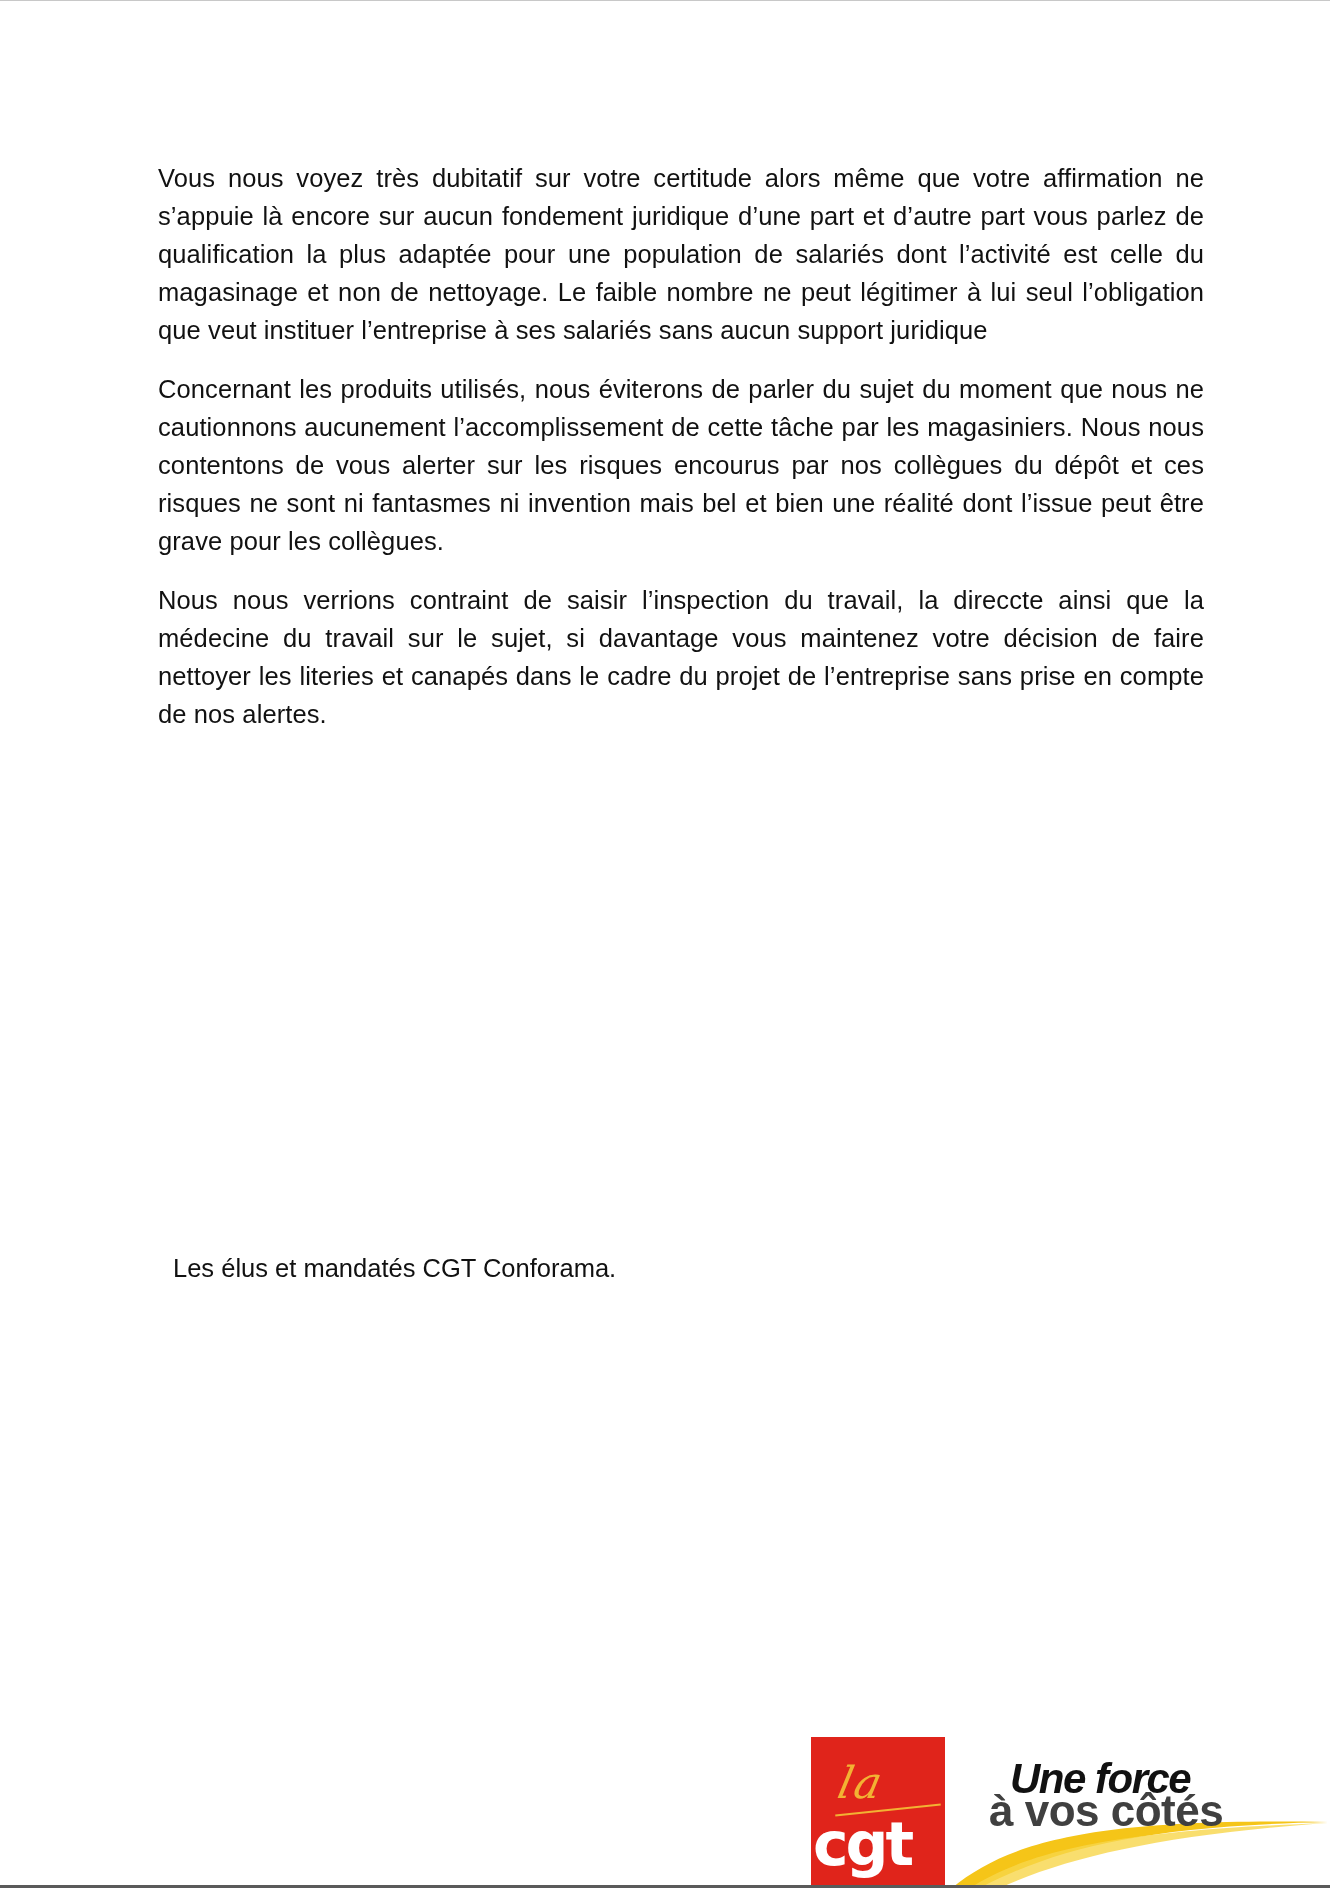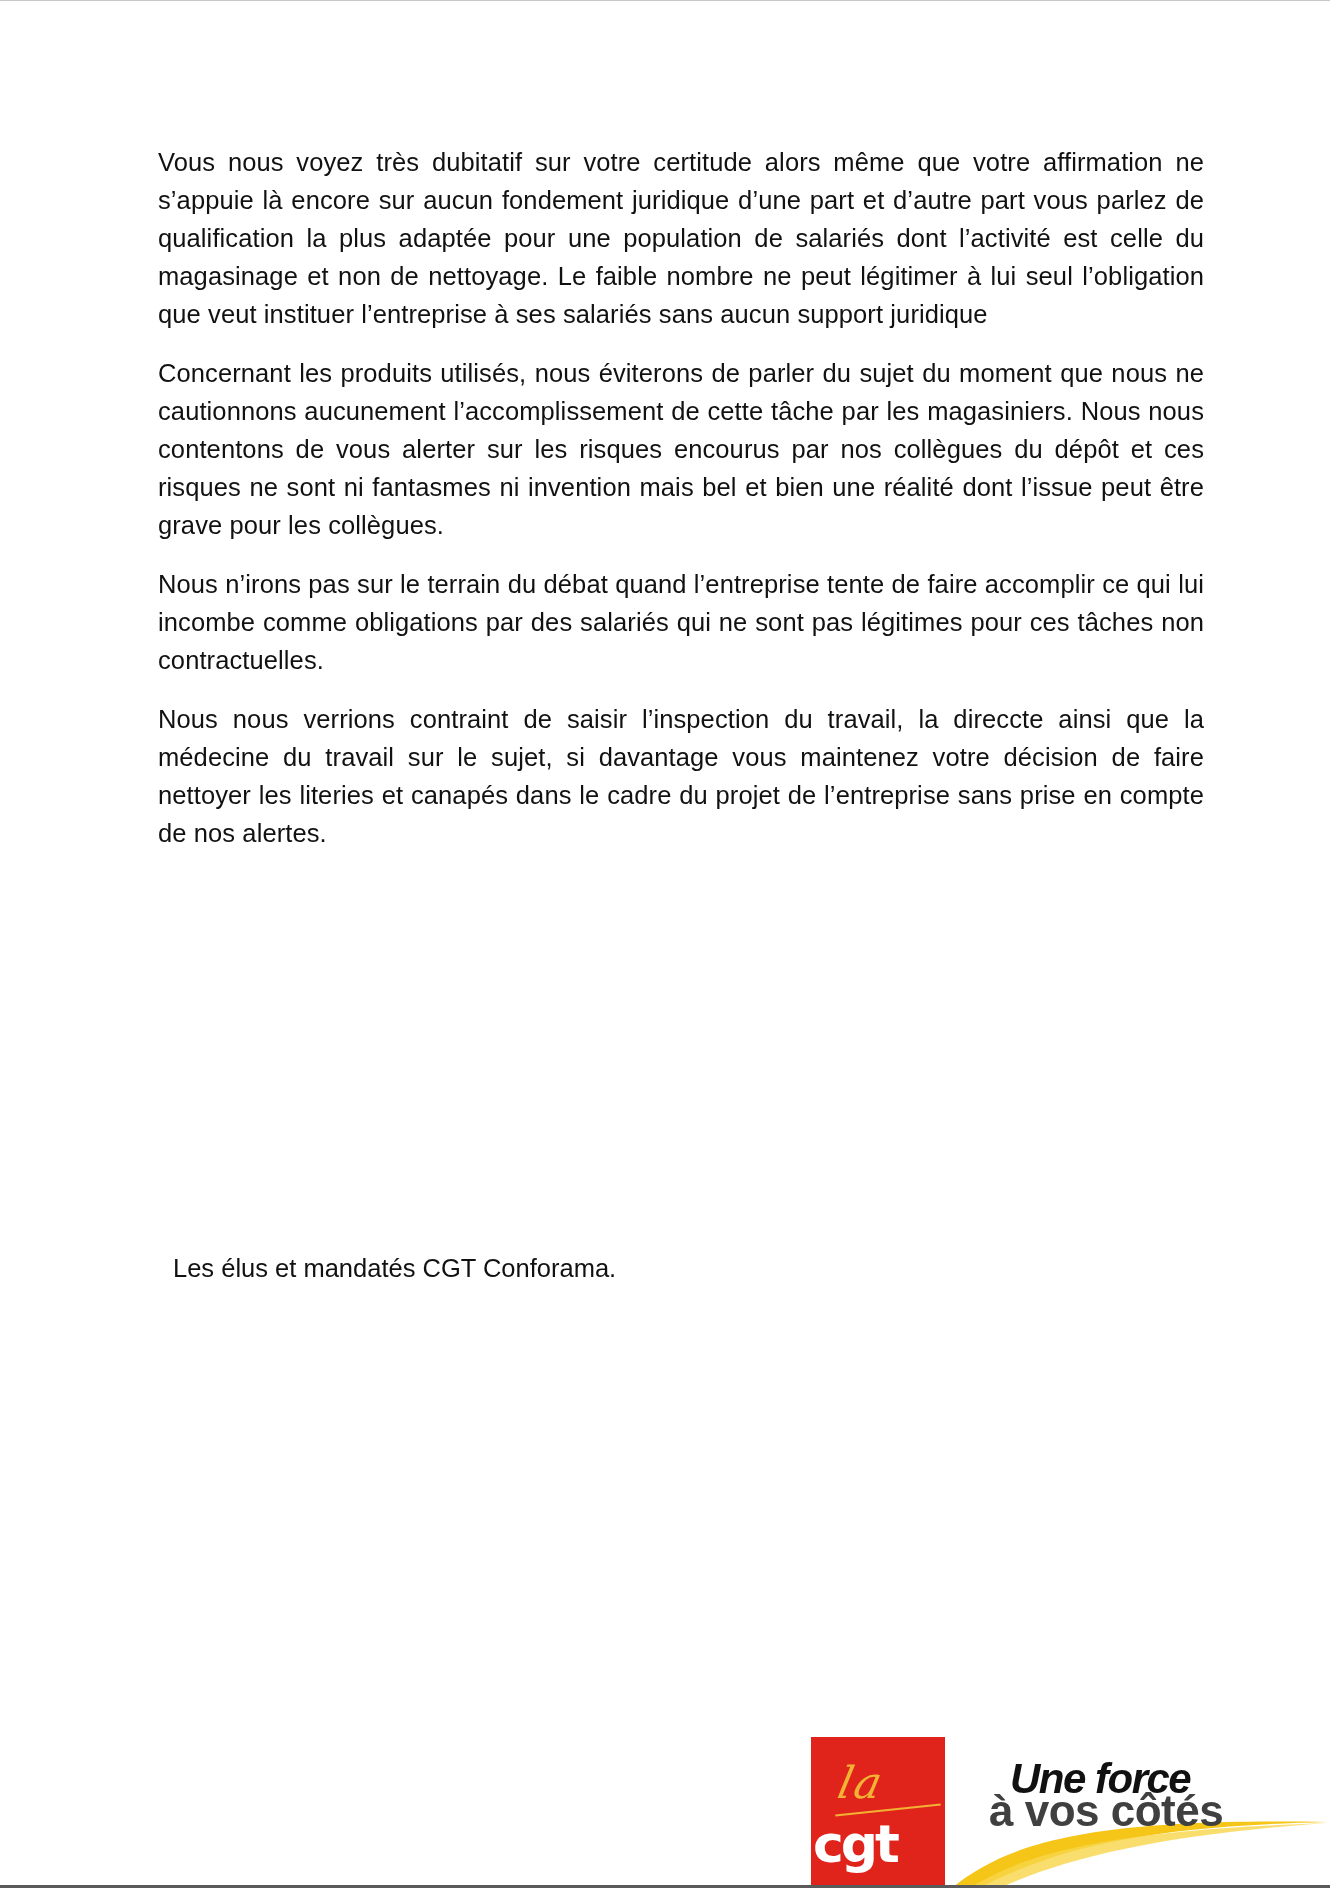--- a/index.html
+++ b/index.html
@@ -27,21 +27,21 @@
       width: 1330px; height: 3px;
       background: #5a5a5a;
     }
     .letter-body {
       position: absolute;
       left: 158px;
       top: 143px;
       width: 1046px;
     }
     .paragraph {
-      margin: 0 0 21px 0;
+      margin: 16px 0 21px 0;
       font-size: 25.5px;
       line-height: 38px;
       text-align: justify;
       letter-spacing: 0.1px;
     }
     .signature {
       position: absolute;
       left: 158px;
       top: 1234px;
       font-size: 25.5px;
@@ -84,21 +84,21 @@
       height: 2px;
       background: #f2b233;
       transform: rotate(-6deg);
     }
     .cgt-text {
       position: absolute;
       left: 2px;
       top: 70px;
       font-family: "DejaVu Sans", sans-serif;
       font-weight: bold;
-      font-size: 52px;
+      font-size: 60px;
       line-height: 74px;
       color: #ffffff;
       letter-spacing: -3px;
     }
     .swoosh {
       position: absolute;
       left: 150px;
       top: 80px;
       width: 380px;
       height: 90px;
@@ -128,21 +128,20 @@
     }
   </style>
 </head>
 <body>
 
 <div class="top-border"></div>
 
 <main class="letter-body">
   <p class="paragraph">Vous nous voyez très dubitatif sur votre certitude alors même que votre affirmation ne s’appuie là encore sur aucun fondement juridique d’une part et d’autre part vous parlez de qualification la plus adaptée pour une population de salariés dont l’activité est celle du magasinage et non de nettoyage. Le faible nombre ne peut légitimer à lui seul l’obligation que veut instituer l’entreprise à ses salariés sans aucun support juridique</p>
   <p class="paragraph">Concernant les produits utilisés, nous éviterons de parler du sujet du moment que nous ne cautionnons aucunement l’accomplissement de cette tâche par les magasiniers. Nous nous contentons de vous alerter sur les risques encourus par nos collègues du dépôt et ces risques ne sont ni fantasmes ni invention mais bel et bien une réalité dont l’issue peut être grave pour les collègues.</p>
-  <p class="paragraph">Nous n’irons pas sur le terrain du débat quand l’entreprise tente de faire accomplir ce qui lui incombe comme obligations par des salariés qui ne sont pas légitimes pour ces tâches non contractuelles.</p>
   <p class="paragraph">Nous nous verrions contraint de saisir l’inspection du travail, la direccte ainsi que la médecine du travail sur le sujet, si davantage vous maintenez votre décision de faire nettoyer les literies et canapés dans le cadre du projet de l’entreprise sans prise en compte de nos alertes.</p>
 </main>
 
 <p class="signature">Les élus et mandatés CGT Conforama.</p>
 
 <div class="logo-banner">
   <svg class="swoosh" viewBox="0 0 380 90" xmlns="http://www.w3.org/2000/svg">
     <path d="M2 88 C 60 40, 150 18, 378 22 C 200 26, 110 46, 30 88 Z" fill="#f5c518"></path>
     <path d="M20 88 C 80 50, 170 30, 378 23 C 220 34, 120 56, 50 88 Z" fill="#f7d64a" opacity="0.8"></path>
   </svg>

